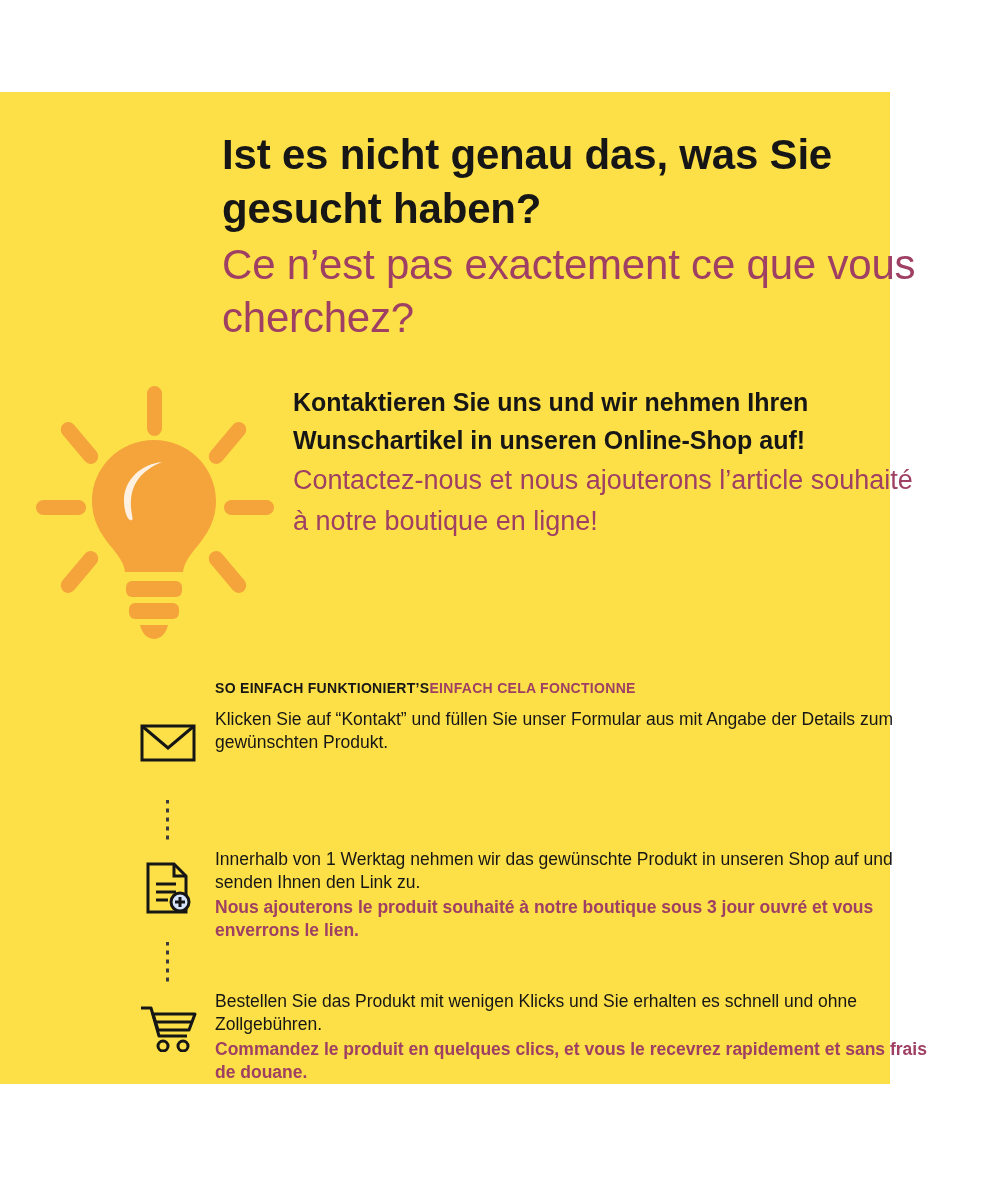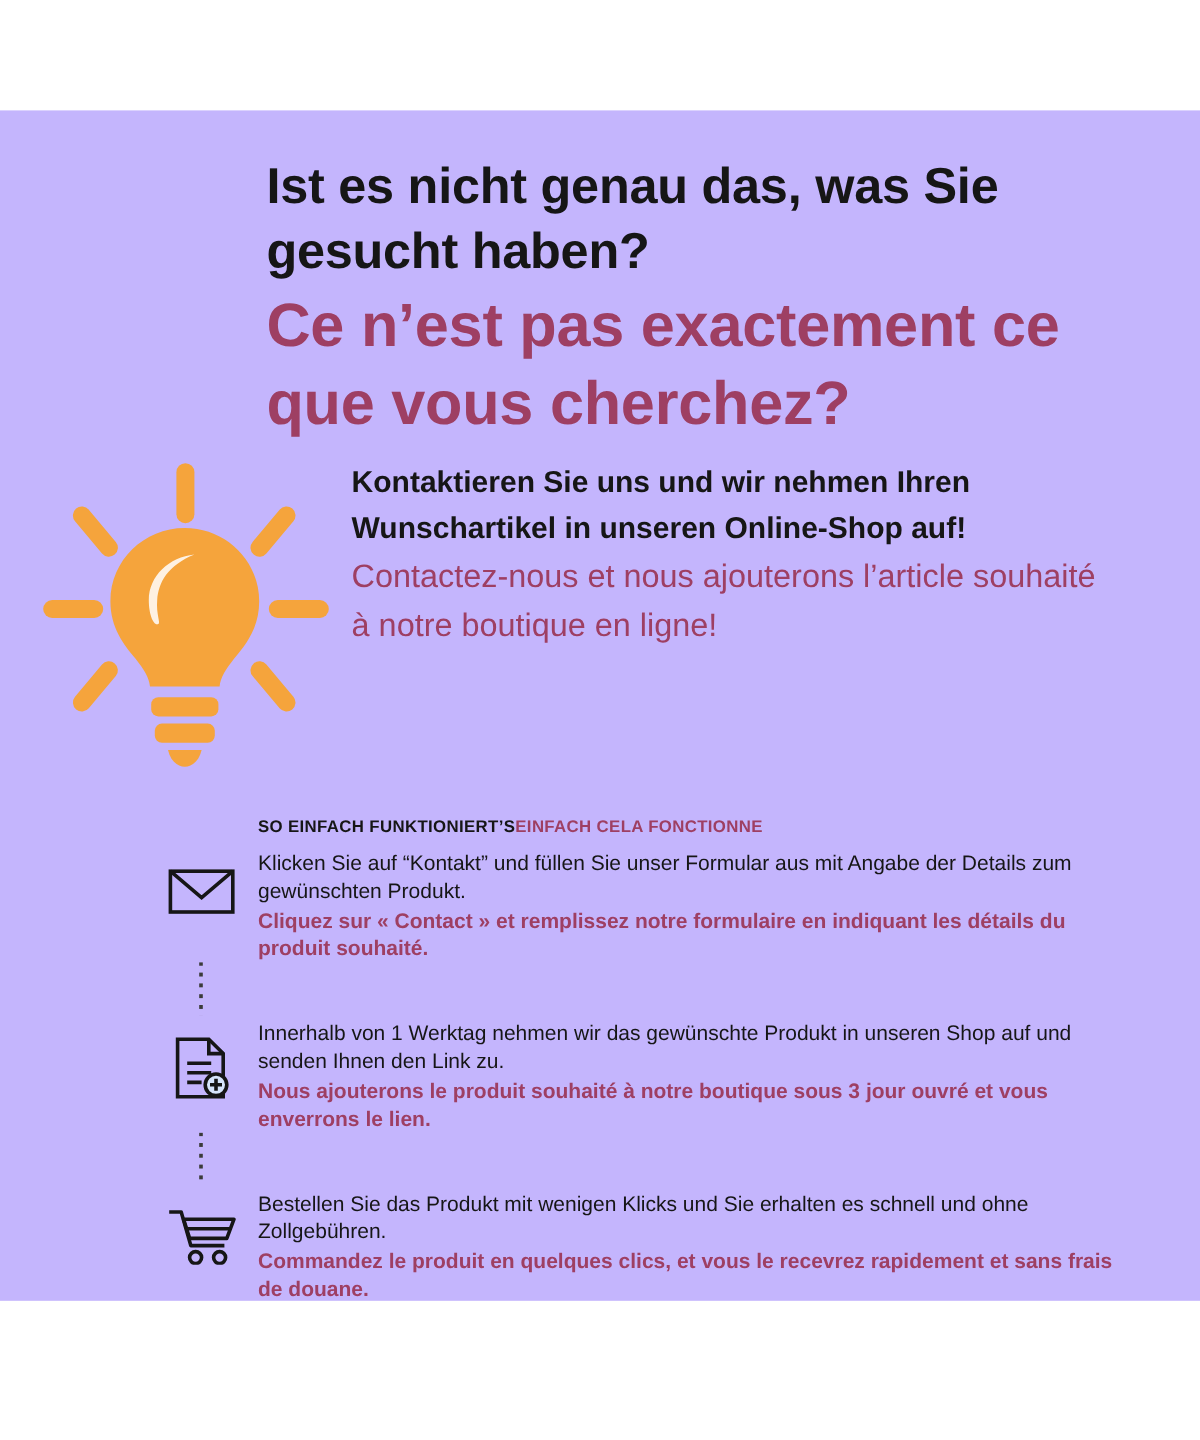--- a/index.html
+++ b/index.html
@@ -10,43 +10,43 @@
   body {
     width: 1000px;
     height: 1200px;
     font-family: "Liberation Sans", sans-serif;
     overflow: hidden;
   }
   #banner {
     position: absolute;
     left: 0;
     top: 92px;
-    width: 1000px;
+    width: 890px;
     height: 992px;
-    background: #c4b5fd;
+    background: #fde047;
     box-sizing: border-box;
   }
   
   .headline {
     position: absolute;
     left: 222px;
     top: 36px;
     width: 720px;
   }
   .headline .de {
     font-size: 42px;
     line-height: 1.28;
     font-weight: bold;
     color: #161616;
     letter-spacing: -0.2px;
   }
   .headline .fr {
-    font-size: 51px;
+    font-size: 42px;
     line-height: 1.28;
-    font-weight: bold;
+    font-weight: normal;
     color: #9e3f63;
     letter-spacing: -0.2px;
     margin-top: 2px;
   }
   
   .bulb-wrap {
     position: absolute;
     left: 28px;
     top: 290px;
     width: 250px;
@@ -192,21 +192,20 @@
 
     <div class="step">
       <div class="step-icon">
         <svg width="56" height="42" viewBox="0 0 56 42">
           <rect x="2" y="4" width="52" height="34" fill="none" stroke="#161616" stroke-width="3"></rect>
           <polyline points="2,4 28,26 54,4" fill="none" stroke="#161616" stroke-width="3"></polyline>
         </svg>
       </div>
       <div class="step-text">
         <div class="de">Klicken Sie auf “Kontakt” und füllen Sie unser Formular aus mit Angabe der Details zum gewünschten Produkt.</div>
-        <div class="fr">Cliquez sur « Contact » et remplissez notre formulaire en indiquant les détails du produit souhaité.</div>
       </div>
     </div>
 
     <div class="connector">
       <div class="dotline">
           <div class="dotline-inner"></div>
         </div>
     </div>
 
     <div class="step">

